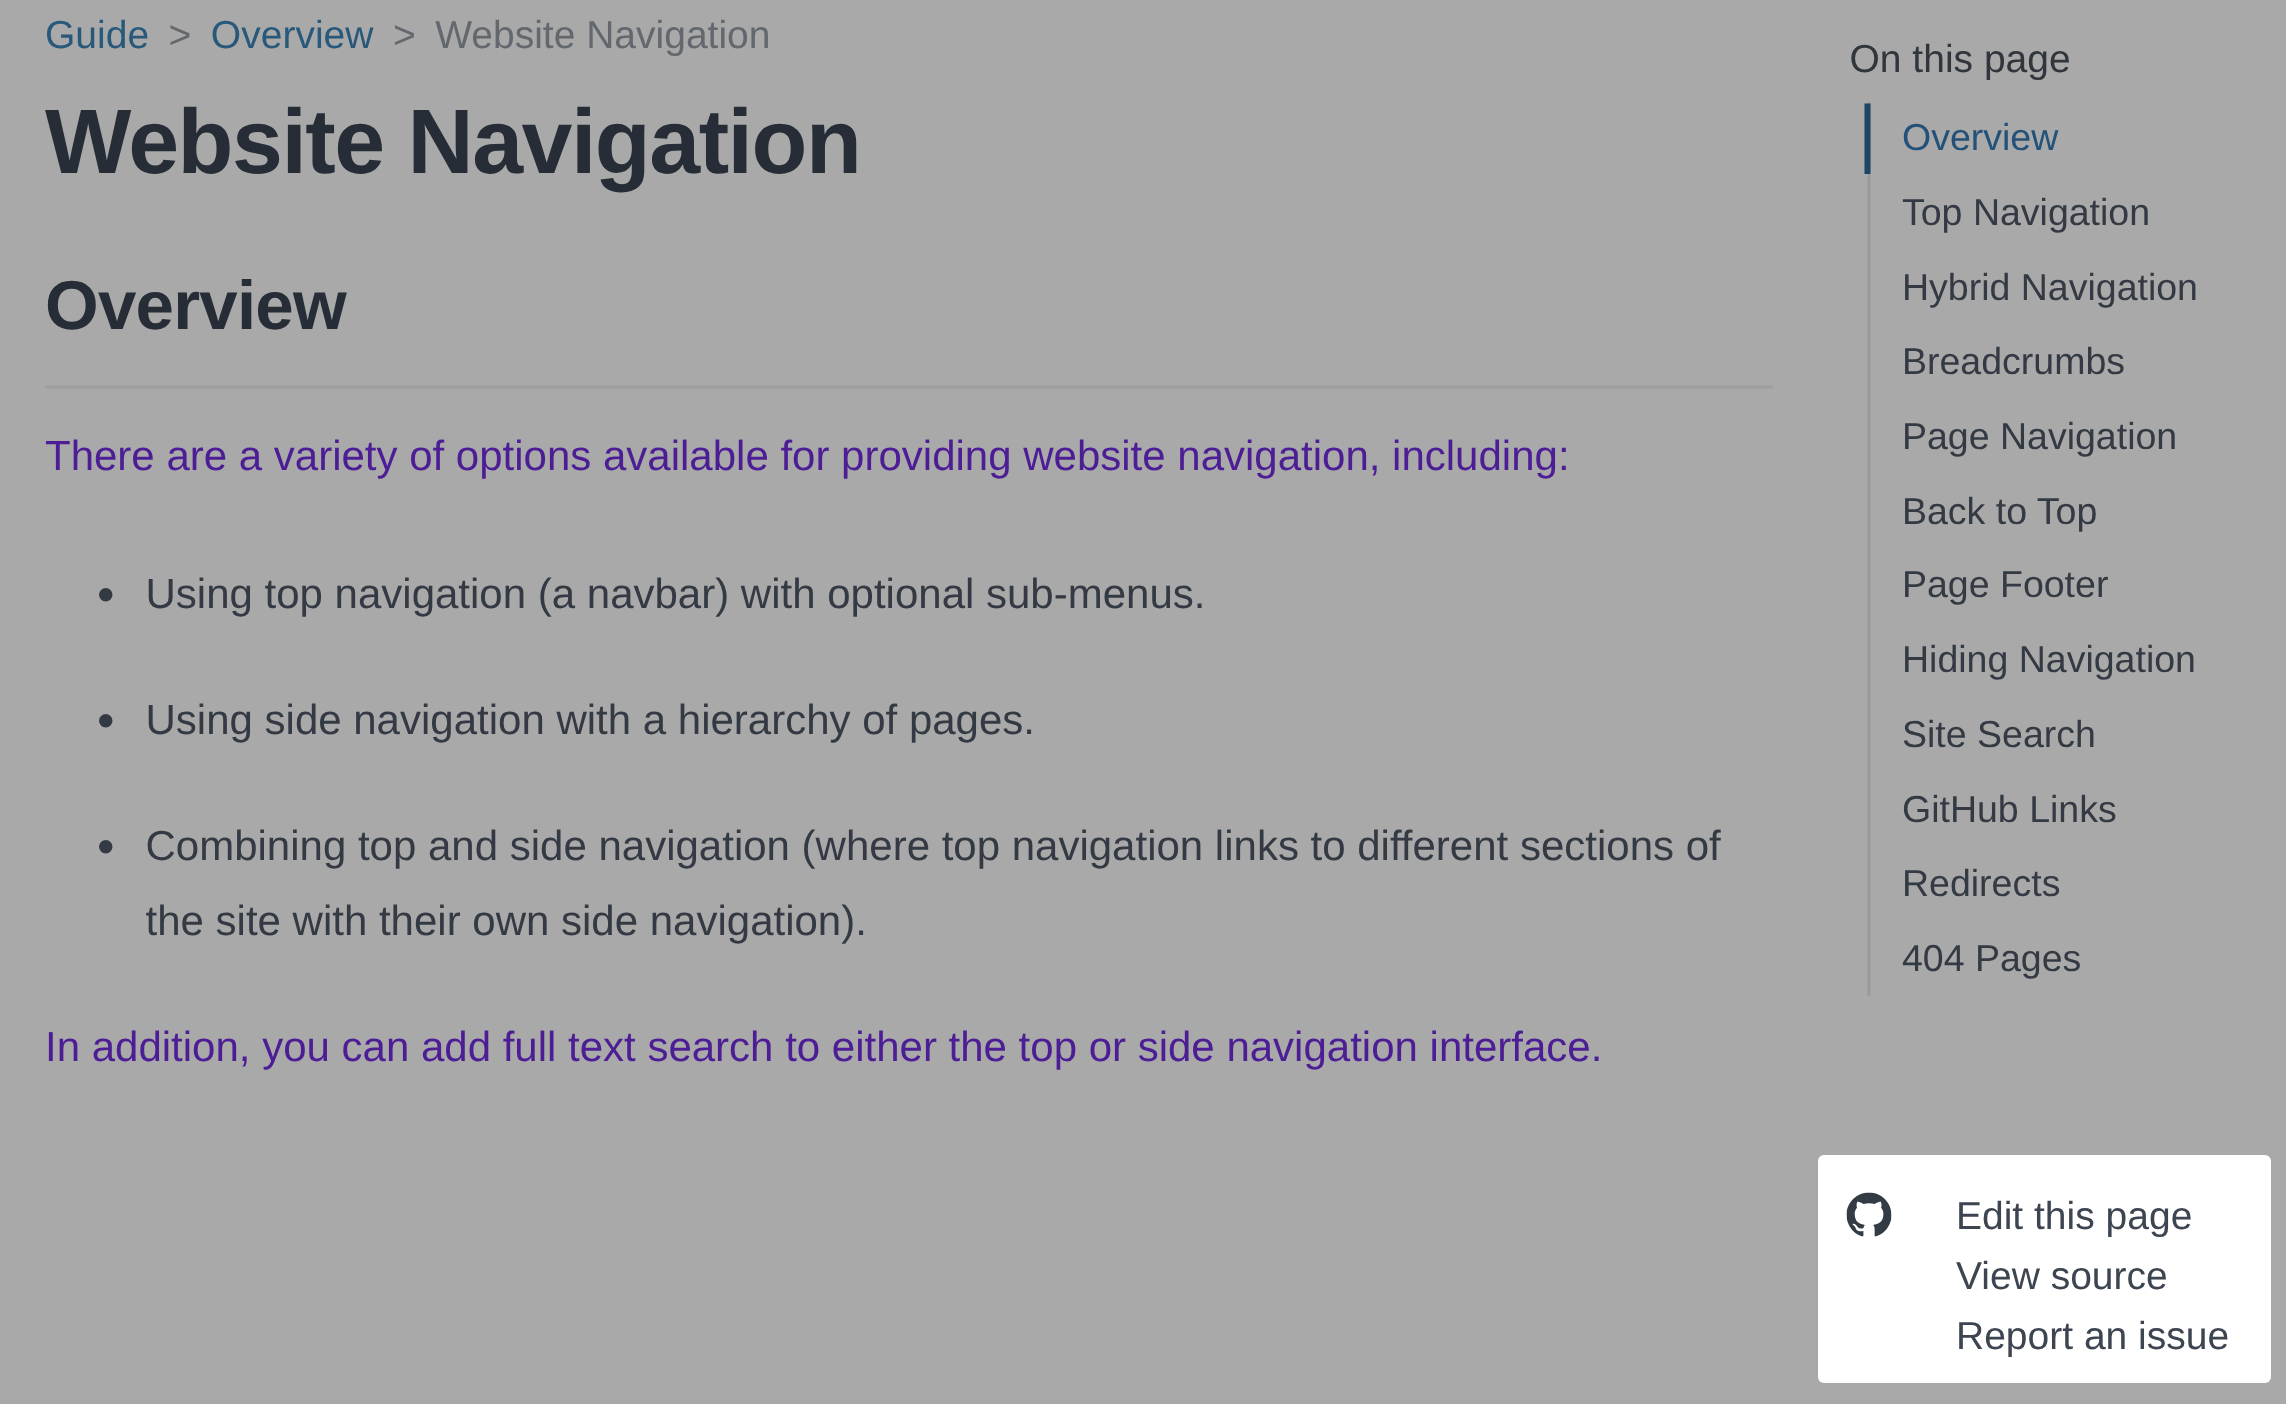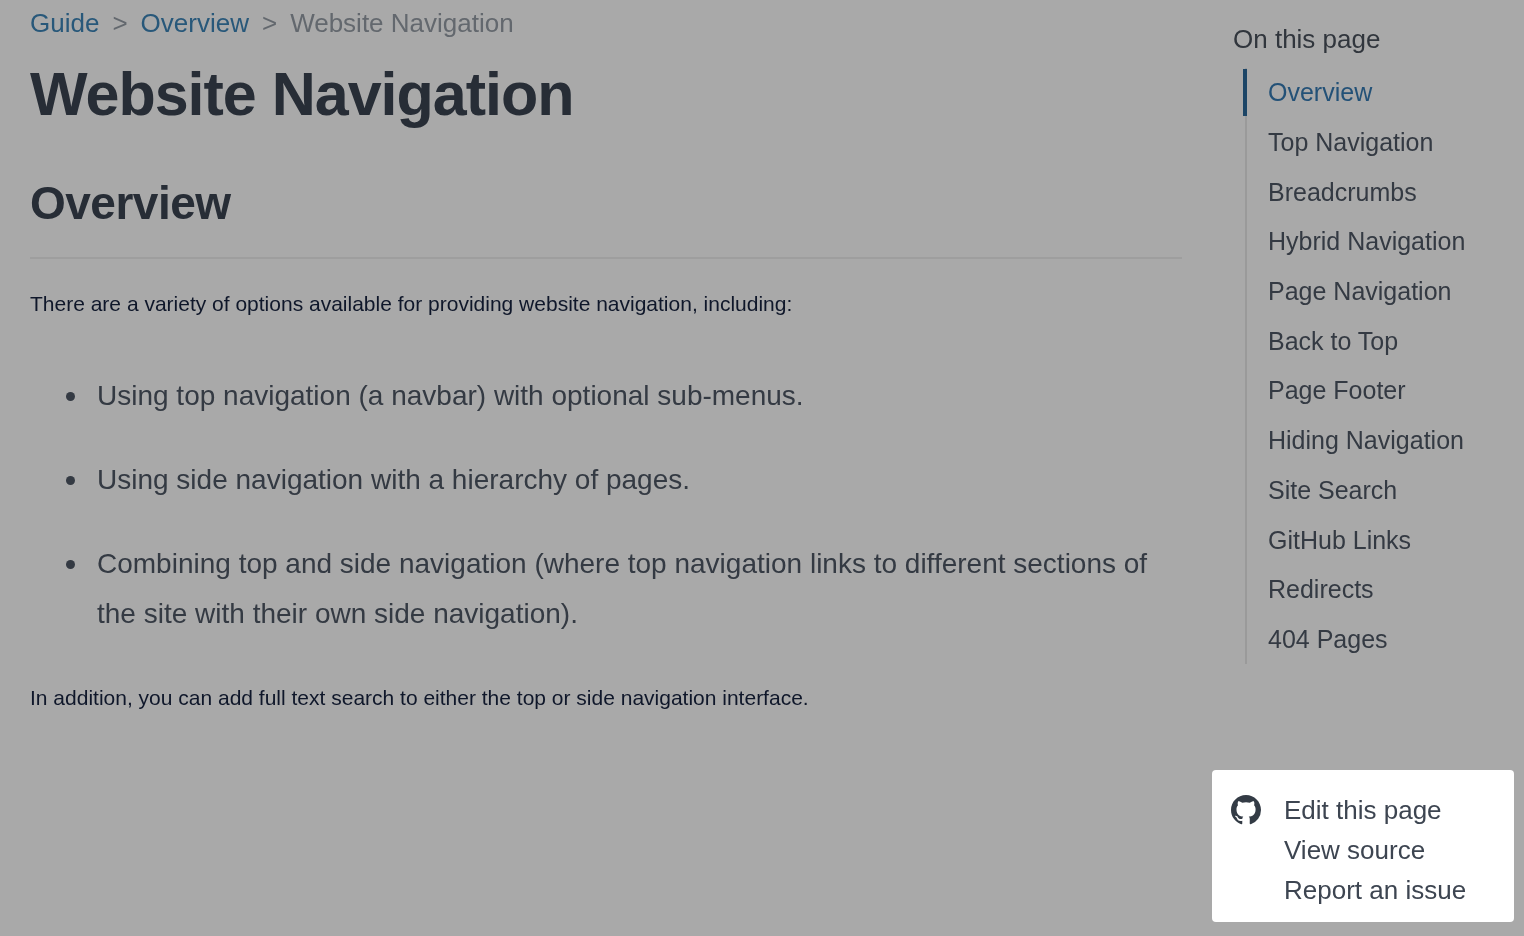--- a/index.html
+++ b/index.html
@@ -45,23 +45,23 @@
     color:#272d36;
   }
   .rule {
     margin-top:27px;
     height:2px;
     background:#9e9e9e;
     border:none;
     width:1152px;
   }
   p.body-text {
-    font-size:21px;
+    font-size:28px;
     line-height:50px;
-    color:#0f172a;
+    color:#4c1d95;
   }
   p.intro { margin-top:20px; }
   ul.bullet-list {
     list-style:none;
     margin-top:42px;
   }
   ul.bullet-list li {
     position:relative;
     padding-left:67px;
     font-size:28px;
@@ -122,21 +122,21 @@
     width:302px; height:152px;
     background:#ffffff;
     border-radius:4px;
     padding-top:20px;
   }
   .action-row {
     position:relative;
     height:40px;
     display:flex;
     align-items:center;
-    padding-left:72px;
+    padding-left:92px;
     font-size:26px;
     color:#3d4551;
     cursor:pointer;
   }
   .action-row .gh-icon {
     position:absolute;
     left:19px; top:5px;
     width:30px; height:30px;
   }
   .action-row .gh-icon svg { width:30px; height:30px; display:block; }
@@ -170,22 +170,22 @@
 
   <p class="body-text outro">In addition, you can add full text search to either the top or side navigation interface.</p>
 
 </div>
 
 <aside class="toc">
   <div class="toc-heading">On this page</div>
   <ul class="toc-list">
     <li class="toc-item active">Overview</li>
     <li class="toc-item">Top Navigation</li>
+    <li class="toc-item">Hybrid Navigation</li>
     <li class="toc-item">Breadcrumbs</li>
-    <li class="toc-item">Hybrid Navigation</li>
     <li class="toc-item">Page Navigation</li>
     <li class="toc-item">Back to Top</li>
     <li class="toc-item">Page Footer</li>
     <li class="toc-item">Hiding Navigation</li>
     <li class="toc-item">Site Search</li>
     <li class="toc-item">GitHub Links</li>
     <li class="toc-item">Redirects</li>
     <li class="toc-item">404 Pages</li>
   </ul>
 </aside>

